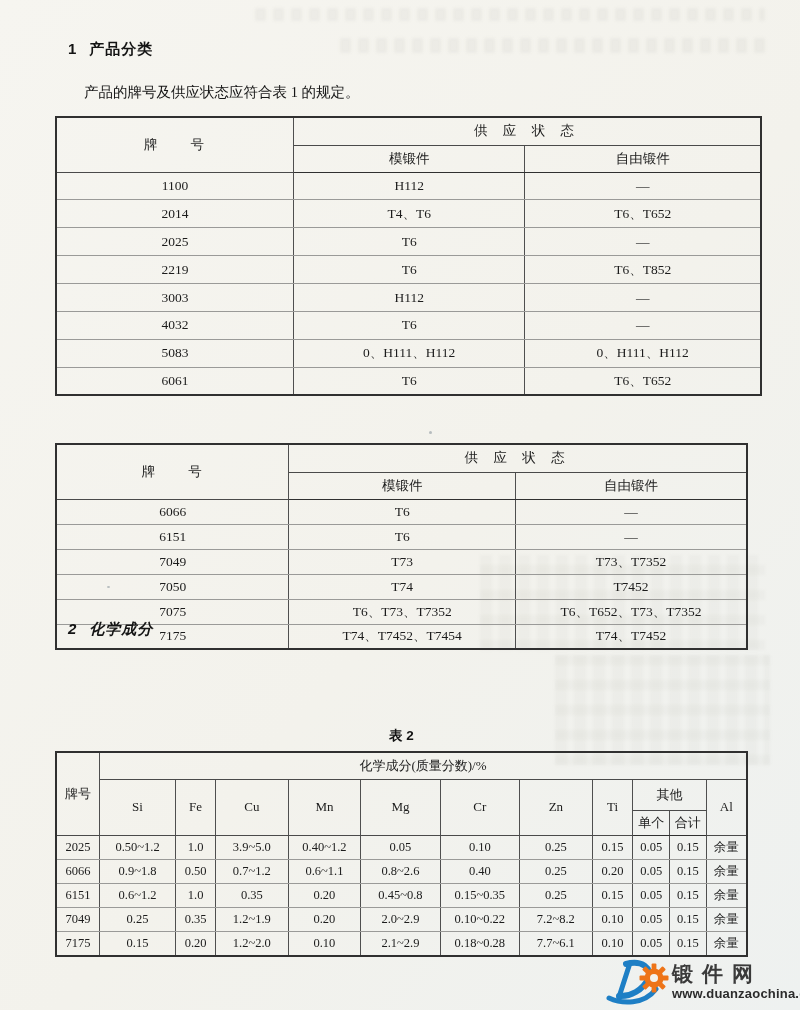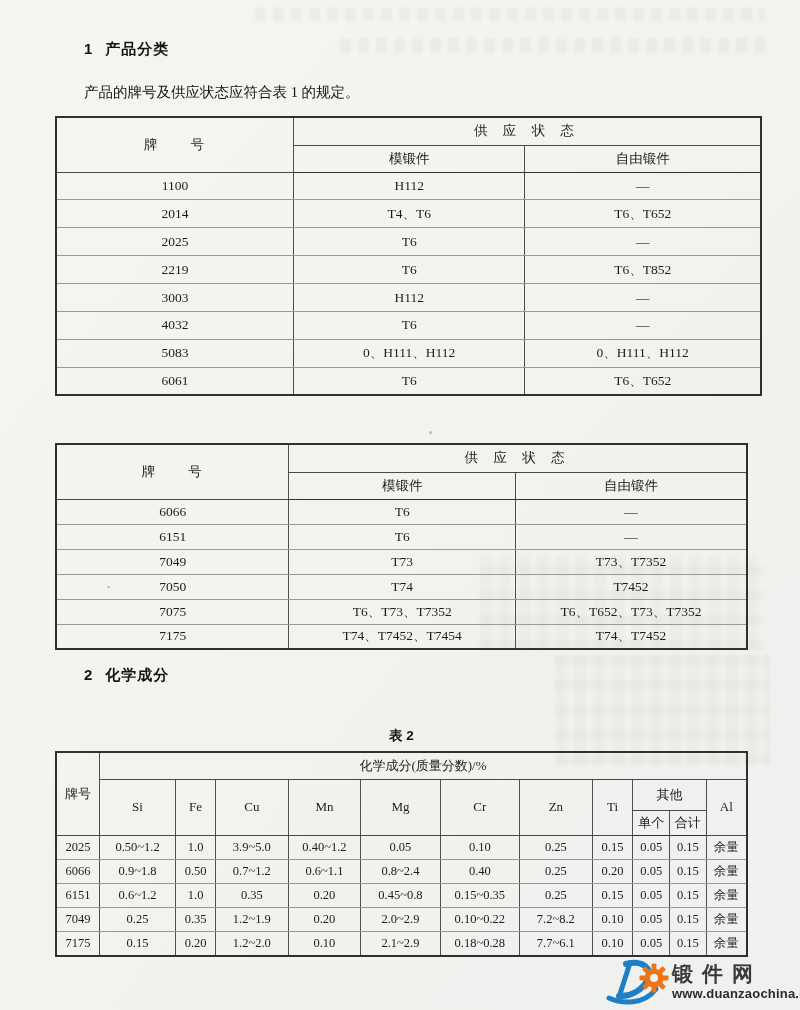--- a/index.html
+++ b/index.html
@@ -21,21 +21,21 @@
   .ghost.rows {
     background:
       repeating-linear-gradient(0deg, rgba(150,150,140,.10) 0 10px, rgba(150,150,140,0) 10px 25px),
       repeating-linear-gradient(90deg, rgba(150,150,140,.10) 0 12px, rgba(150,150,140,0) 12px 19px);
   }
   .speck { position:absolute; background:#8d97a0; border-radius:50%; opacity:.6; }
 
   .sec-heading {
     position:absolute; left:68px;
     font-family:"Liberation Sans","DejaVu Sans",sans-serif;
-    font-weight:bold; font-size:15px; letter-spacing:1px; color:#141414;margin-left:16px;
+    font-weight:bold; font-size:15px; letter-spacing:1px; color:#141414;
   }
   .sec-heading .num { margin-right:12px; }
   .body-para {
     position:absolute; left:55px; width:718px;
     font-size:14.5px; line-height:25px; text-indent:2em; color:#161616;
   }
   .tbl-caption {
     position:absolute; text-align:center;
     font-family:"Liberation Sans","DejaVu Sans",sans-serif;
     font-weight:bold; font-size:13.5px; color:#141414;
@@ -217,21 +217,21 @@
         </tr>
 
         <tr>
           <td>7175</td>
           <td>T74、T7452、T7454</td>
           <td>T74、T7452</td>
         </tr>
       </tbody>
   </table>
 
-  <h2 class="sec-heading" style="top:666px;"><span class="num">2</span><span>化学成分</span></h2>
+  <h2 class="sec-heading" style="top:620px;font-style:italic;"><span class="num">2</span><span>化学成分</span></h2>
   <div class="tbl-caption" style="left:55px;top:727px;width:693px;">表 2</div>
 
   <table class="t2" style="left:55px;top:751px;width:693px;">
     <colgroup>
       <col style="width:6.3%">
         <col style="width:11%">
         <col style="width:5.8%">
         <col style="width:10.5%">
       <col style="width:10.5%">
         <col style="width:11.5%">
@@ -280,21 +280,21 @@
           <td>0.15</td>
           <td>余量</td>
         </tr>
 
         <tr>
           <td>6066</td>
           <td>0.9~1.8</td>
           <td>0.50</td>
           <td>0.7~1.2</td>
           <td>0.6~1.1</td>
-          <td>0.8~2.4</td>
+          <td>0.8~2.6</td>
           <td>0.40</td>
           <td>0.25</td>
           <td>0.20</td>
           <td>0.05</td>
           <td>0.15</td>
           <td>余量</td>
         </tr>
 
         <tr>
           <td>6151</td>

